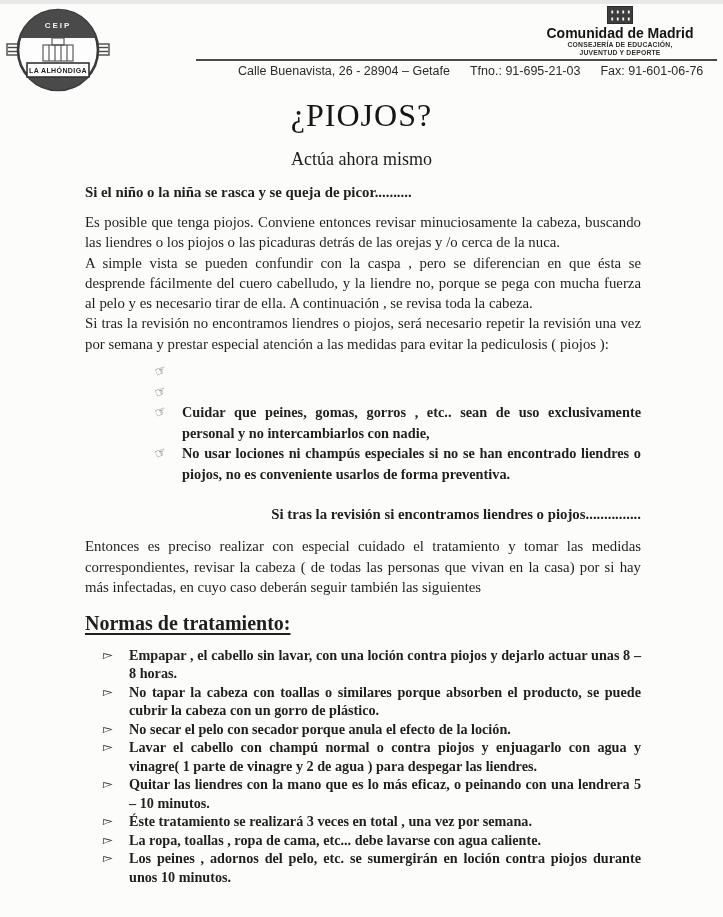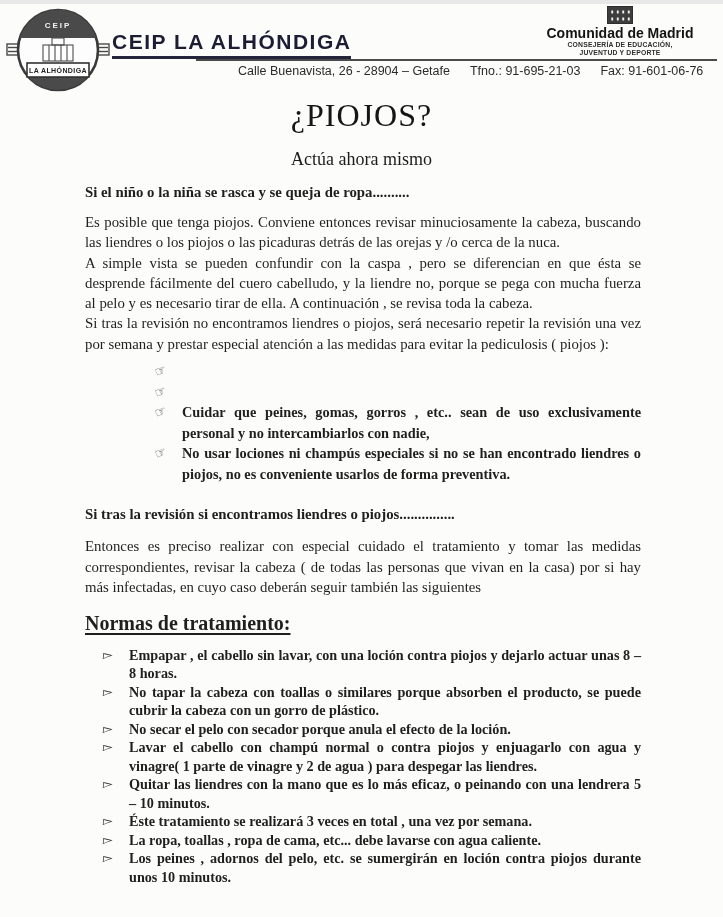--- a/index.html
+++ b/index.html
@@ -61,21 +61,21 @@
   .bullet-list{margin-top:7px;}
   .b-row{display:flex;align-items:flex-start;}
   .prevention .b-row{padding-left:70px;}
   .marker{
     font-family:"DejaVu Sans", sans-serif;
     flex:0 0 27px;font-size:13px;line-height:20.5px;color:#2a2a2a;
   }
   .prevention .marker span{display:inline-block;transform:rotate(-22deg);}
   .b-text{font-weight:700;font-size:14.3px;line-height:20.5px;text-align:justify;flex:1;}
 
-  .found-heading{margin:20px 0 0;font-weight:700;font-size:14.8px;line-height:20px;}
+  .found-heading{margin:20px 0 0;font-weight:700;font-size:14.8px;line-height:20px;text-align:right;}
   .found-para{margin:12px 0 0;font-size:14.8px;line-height:20.5px;text-align:justify;}
 
   .treatment-heading{
     margin:12px 0 0;font-weight:700;font-size:20px;line-height:26px;
     text-decoration:underline;text-underline-offset:3px;text-decoration-thickness:2px;
   }
   .treatment{margin-top:10px;}
   .treatment .b-row{padding-left:18px;}
   .treatment .marker{flex:0 0 26px;font-size:12.5px;line-height:18.5px;}
   .treatment .marker span{display:inline-block;transform:skewX(-8deg) rotate(-4deg);}
@@ -115,21 +115,20 @@
           <line x1="61" y1="39" x2="61" y2="55"></line>
           <rect x="46" y="32" width="12" height="7"></rect>
           <line x1="52" y1="28" x2="52" y2="32"></line>
         </g>
 
         <rect x="21" y="57" width="62" height="14" fill="#ffffff" stroke="#333333" stroke-width="1.6"></rect>
         <text x="52" y="67" text-anchor="middle" font-family="Liberation Sans, sans-serif" font-size="7" font-weight="bold" letter-spacing=".4" fill="#222222">LA ALHÓNDIGA</text>
       </svg>
     </div>
 
-    <div class="school-name">CEIP LA ALHÓNDIGA</div>
 
     <div class="head-rule"></div>
 
     <div class="addr-line">
       <span>Calle Buenavista, 26 - 28904 – Getafe</span>
       <span>Tfno.: 91-695-21-03</span>
       <span>Fax: 91-601-06-76</span>
     </div>
 
     <div class="region">
@@ -140,21 +139,21 @@
         <div>JUVENTUD Y DEPORTE</div>
       </div>
     </div>
   </header>
 
   <h1 class="doc-title">¿PIOJOS?</h1>
   <div class="doc-subtitle">Actúa ahora mismo</div>
 
   <main class="content">
 
-    <div class="lead-heading">Si el niño o la niña se rasca y se queja de ropa..........</div>
+    <div class="lead-heading">Si el niño o la niña se rasca y se queja de picor..........</div>
 
     <div class="intro-paras">
       <p>Es posible que tenga piojos. Conviene entonces revisar minuciosamente la cabeza, buscando las liendres o los piojos o las picaduras detrás de las orejas y /o cerca de la nuca.</p>
       <p>A simple vista se pueden confundir con la caspa , pero se diferencian en que ésta se desprende fácilmente del cuero cabelludo, y la liendre no, porque se pega con mucha fuerza al pelo y es necesario tirar de ella. A continuación , se revisa toda la cabeza.</p>
       <p>Si tras la revisión no encontramos liendres o piojos, será necesario repetir la revisión una vez por semana y prestar especial atención a las medidas para evitar la pediculosis ( piojos ):</p>
     </div>
 
     <div class="bullet-list prevention">
       <div class="b-row">
         <span class="marker"><span>☞</span></span>

